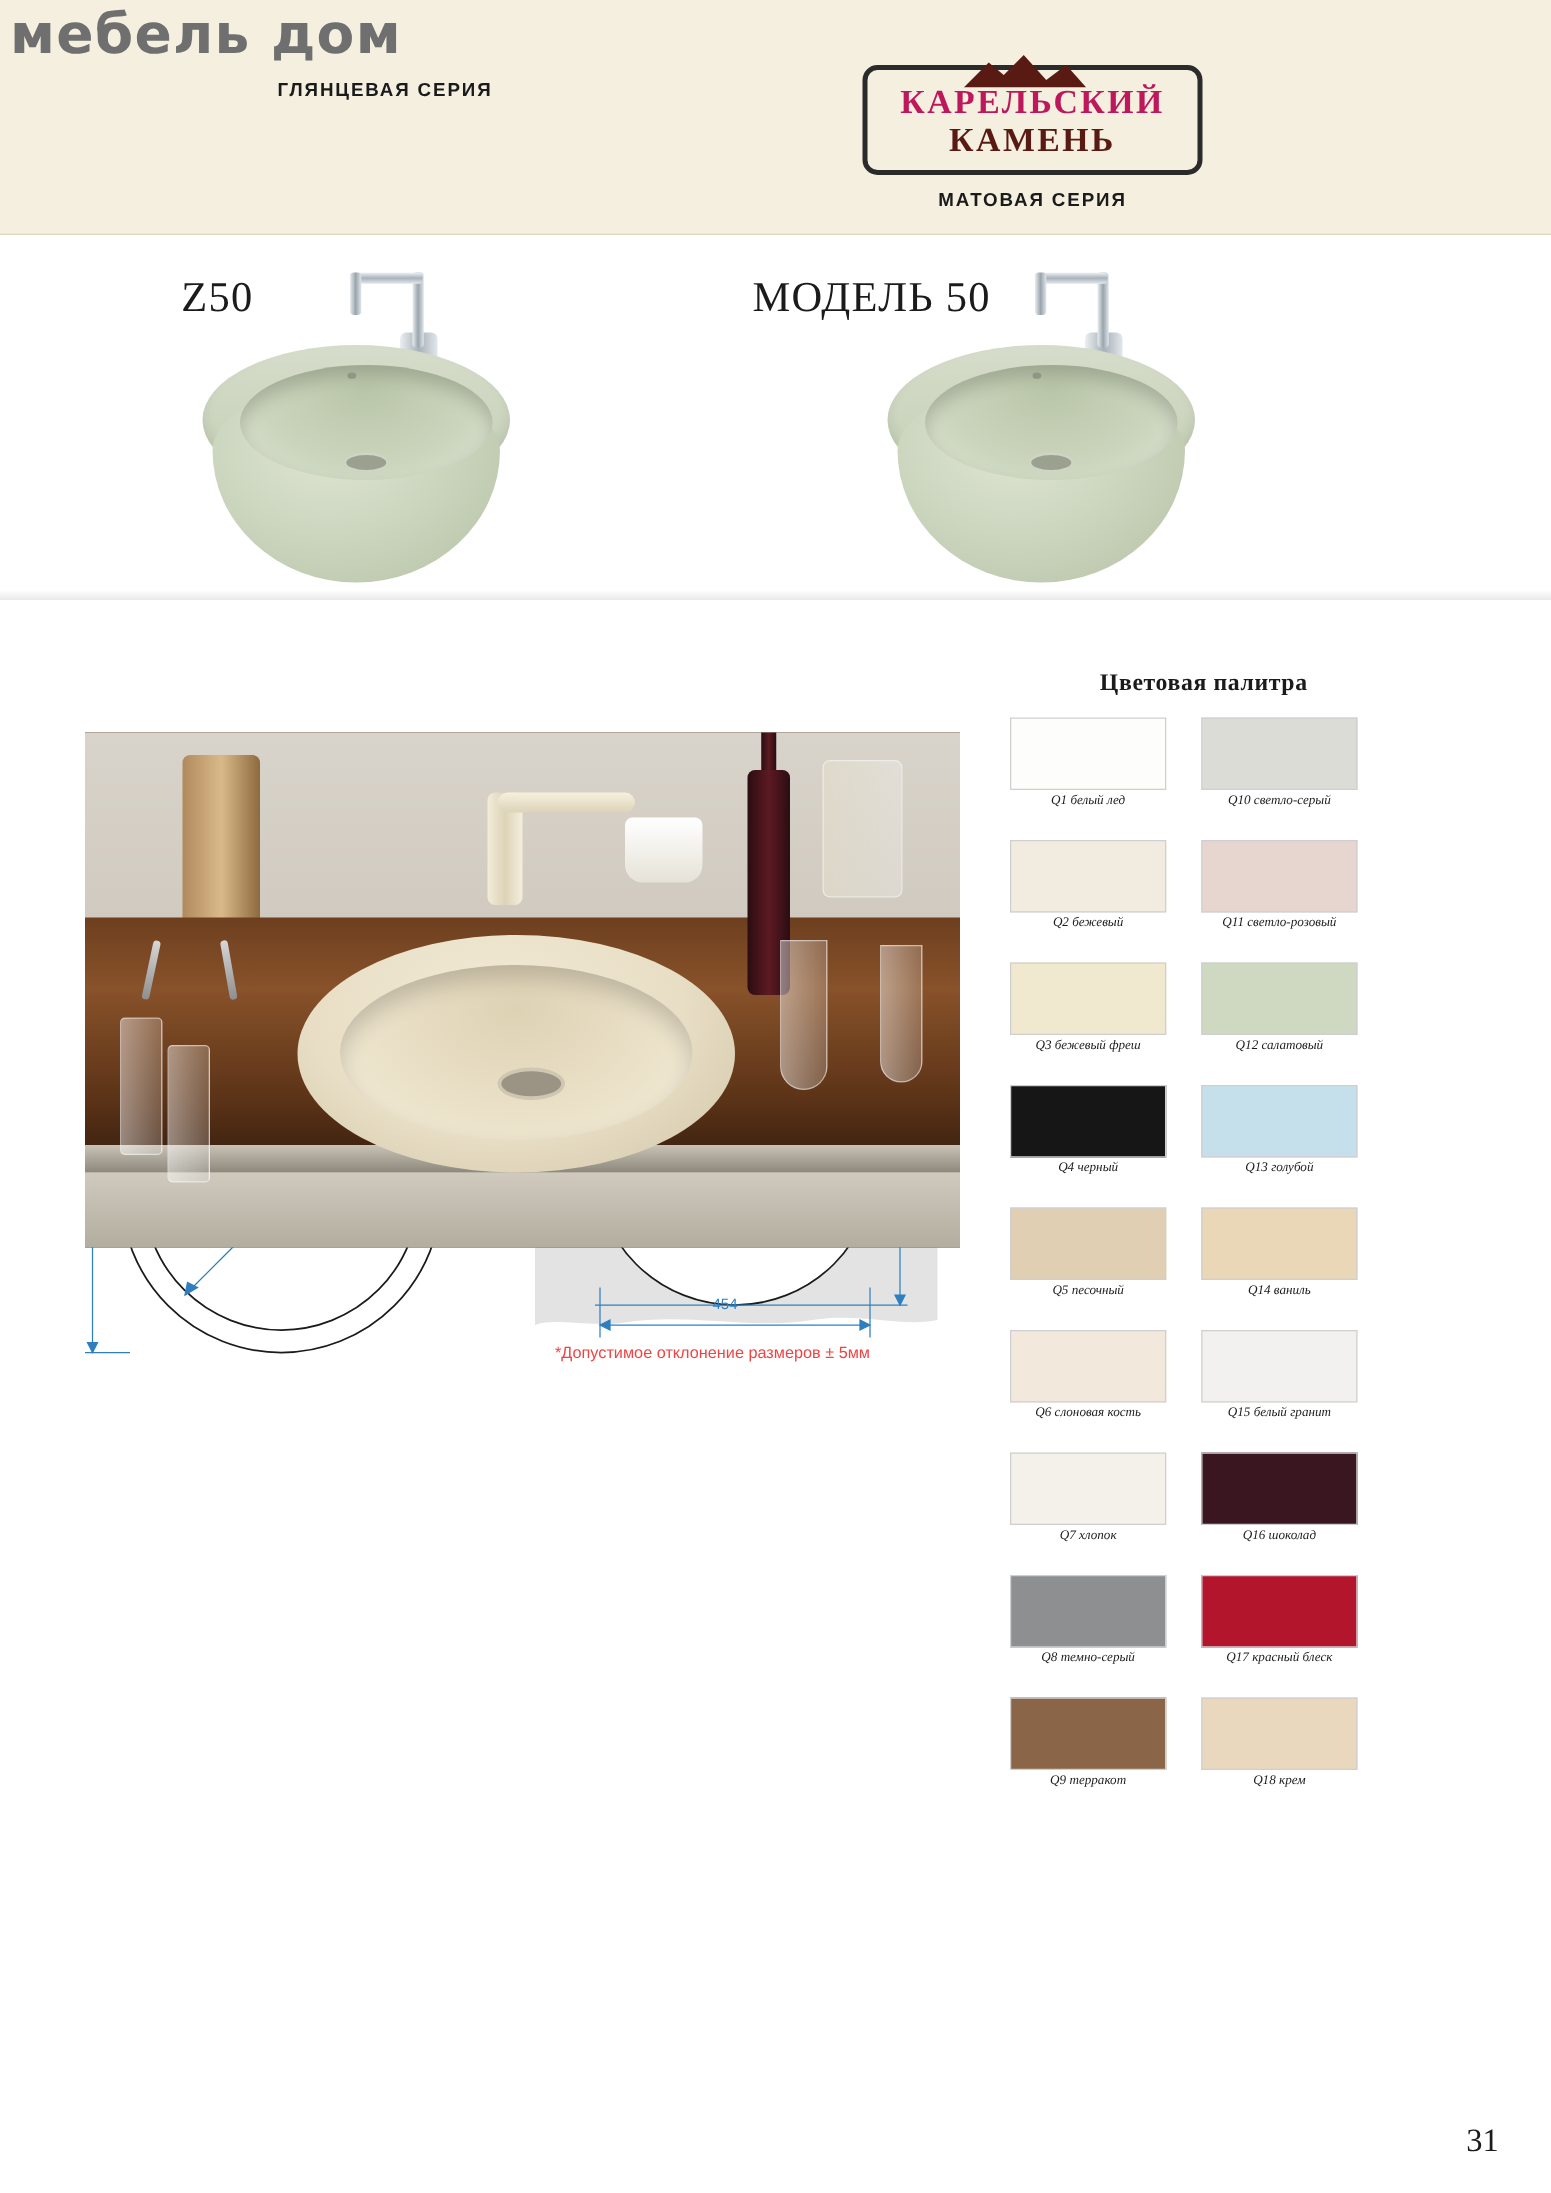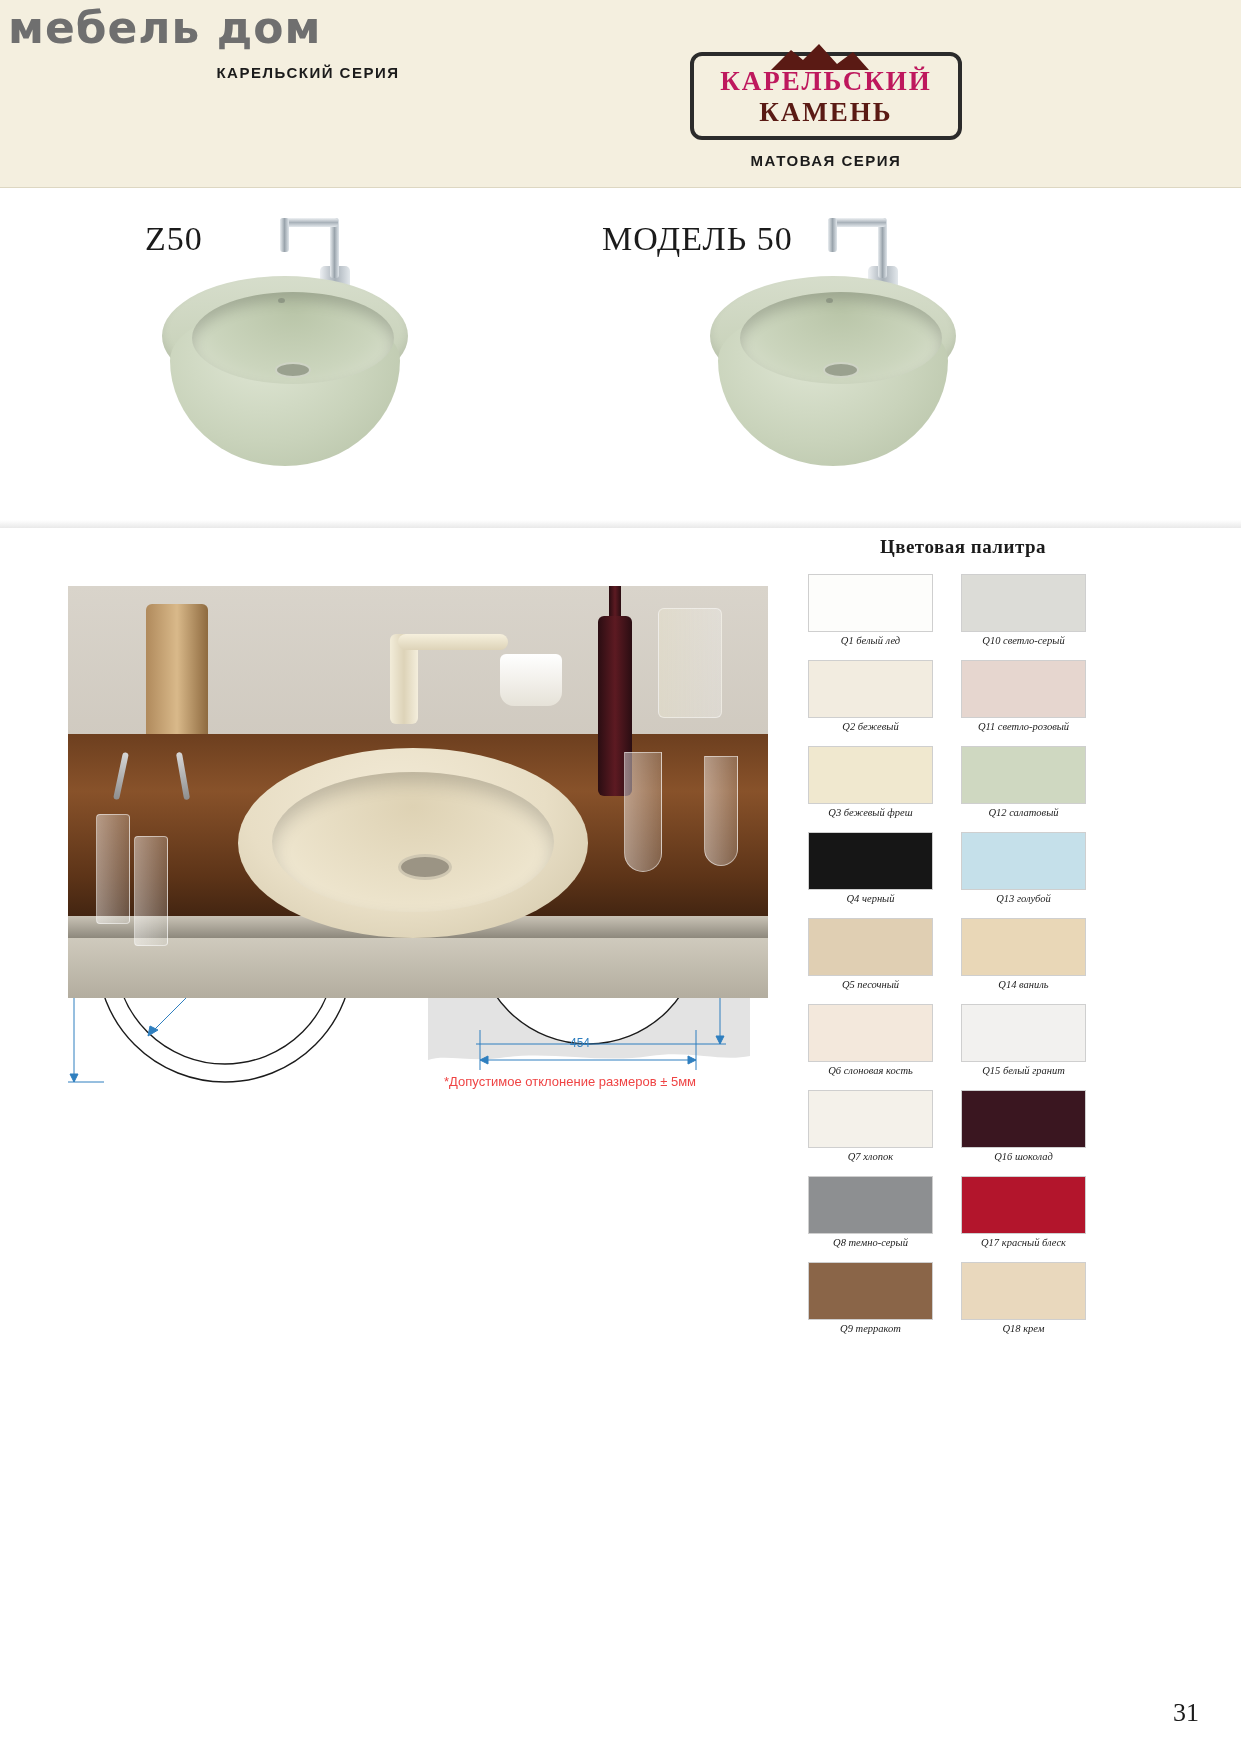--- a/index.html
+++ b/index.html
@@ -41,21 +41,21 @@
     font-family:"Liberation Sans", sans-serif;
   }
   .brand-caption {
     margin-top:12px; font-size:15px; font-weight:bold;
     letter-spacing:1.5px; color:#1b1b1b;
   }
   .mountains { position:absolute; top:-14px; left:50%; transform:translateX(-50%); }
 
   
   .photoband {
-    position:absolute; top:188px; left:0; width:1241px; height:340px;
+    position:absolute; top:188px; left:0; width:1241px; height:292px;
     background:#ffffff;
   }
   .photoband:after{
     content:""; position:absolute; left:0; bottom:0; width:1241px; height:8px;
     background:linear-gradient(#ffffff,#e9e9e9);
   }
   .model-label {
     position:absolute;
     font-family:"Liberation Serif", serif;
     font-size:34px; color:#1b1b1b; letter-spacing:1px;
@@ -186,21 +186,21 @@
   }
 
   
   .palette { position:absolute; left:790px; top:536px; width:420px; }
   .palette-title {
     font-family:"Liberation Serif", serif; font-weight:bold;
     font-size:19px; color:#1b1b1b; text-align:center;
     letter-spacing:.5px; margin-bottom:16px; width:310px; margin-left:18px;
   }
   .swatch-grid {
-    display:grid; grid-template-columns:125px 125px; gap:14px 28px;
+    display:grid; grid-template-columns:125px 125px; gap:26px 28px;
     margin-left:18px;
   }
   .swatch-cell { width:125px; }
   .swatch {
     width:125px; height:58px; border:1px solid #cfcfcf;
   }
   .swatch-label {
     font-size:10.5px; color:#1b1b1b; text-align:center; margin-top:3px;
     font-family:"Liberation Serif", serif; font-style:italic;
   }
@@ -211,21 +211,21 @@
   svg { display:block; }
 </style>
 </head>
 <body>
 
 <div class="watermark">мебель дом</div>
 
 <div class="header">
 
   <div class="brand" style="left:168px; top:52px; width:280px;">
-    <div class="brand-caption">КАРЕЛЬСКИЙ СЕРИЯ</div>
+    <div class="brand-caption">ГЛЯНЦЕВАЯ СЕРИЯ</div>
   </div>
 
   <div class="brand" style="left:686px; top:52px; width:280px;">
     <div class="brand-box" style="border-width:4px; padding:10px 26px 8px 26px;">
       <span class="mountains">
         <svg width="110" height="28" viewBox="0 0 110 28">
           <path d="M0 28 L20 8 L32 18 L48 2 L66 22 L82 10 L98 28 Z" fill="#5a1a14"></path>
         </svg>
       </span>
       <div class="brand-name" style="font-size:27px; color:#be185d;">КАРЕЛЬСКИЙ</div>

